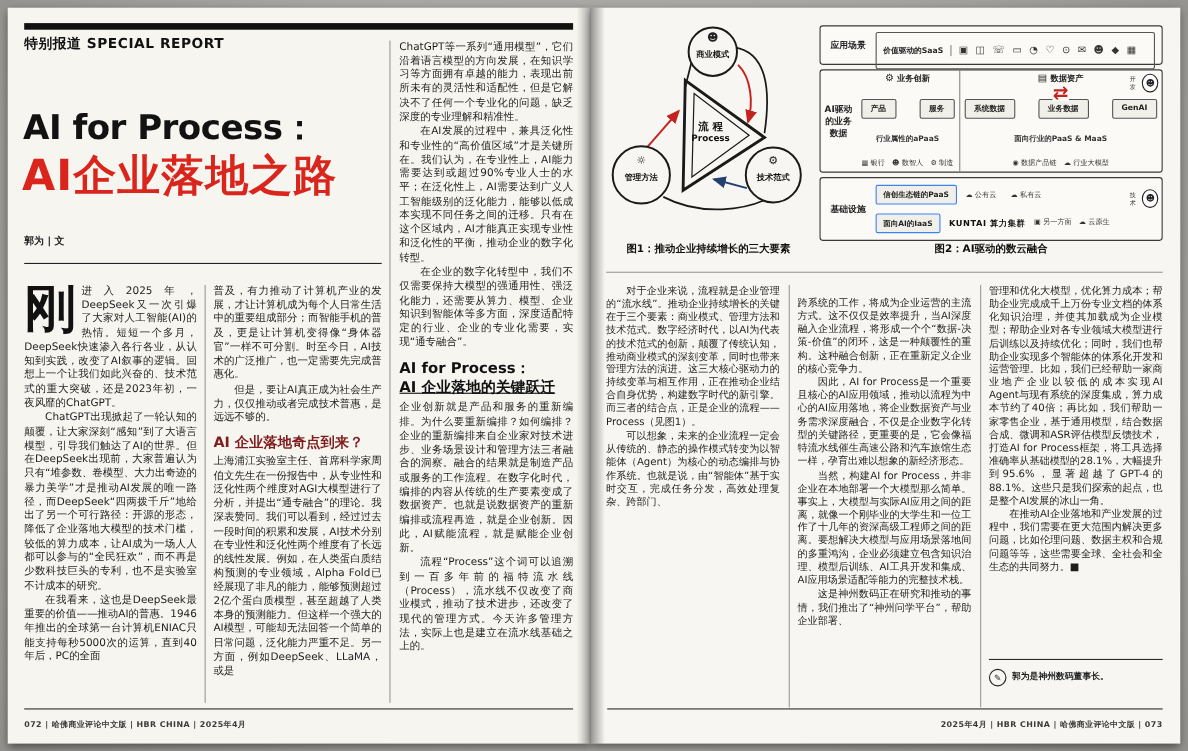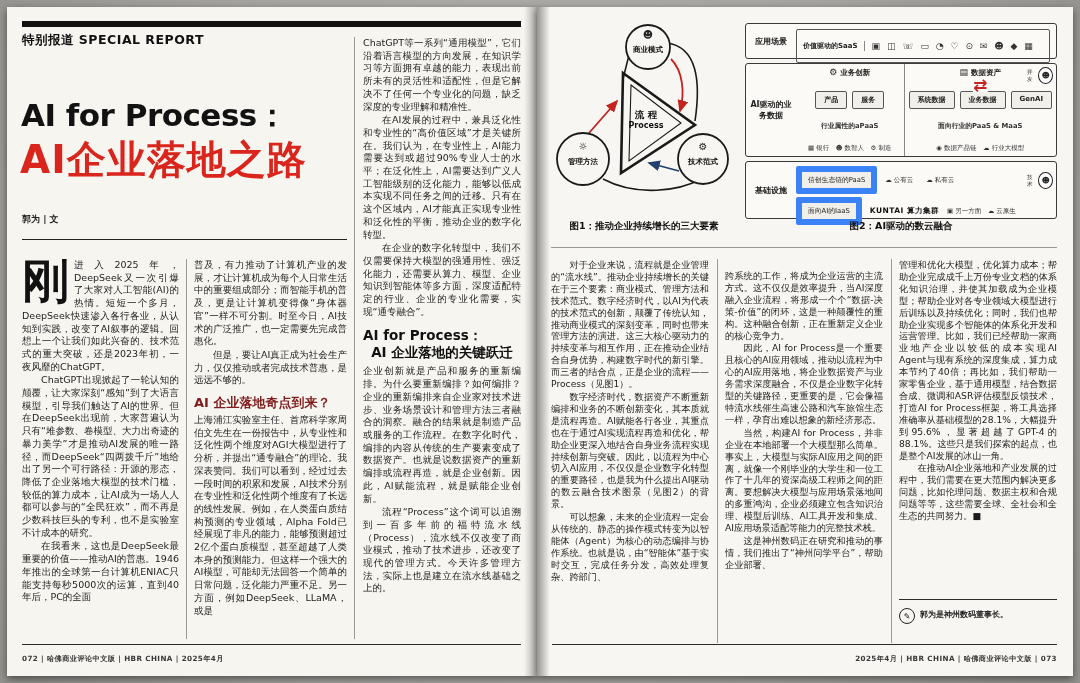--- a/index.html
+++ b/index.html
@@ -22,21 +22,21 @@
   .pl .col{font-size:9.5px;line-height:12.7px;}
   .col-l1{left:15px;top:252px;width:157px;height:380px;}
   .col-l2{left:187px;top:252px;width:153px;height:380px;}
   .col-l3{left:356px;top:30px;width:158px;height:602px;font-size:9.2px;line-height:12.2px;}
   .vrule{position:absolute;width:1px;background:#9a9995;}
   .vr1{left:179px;top:252px;height:380px;}
   .vr2{left:347px;top:30px;height:602px;}
   .dropcap{float:left;font-size:47px;line-height:40px;font-weight:bold;color:#111;margin:2px 5px 0 0;}
   .h-col{font-size:13px;font-weight:bold;color:#7f1d1d;margin:8px 0 4px 0;line-height:15px;text-align:left;}
   .h-col2{font-size:13.5px;font-weight:bold;color:#111;margin:9px 0 1px 0;line-height:16px;text-align:left;}
-  .h-col2b{font-size:13.5px;font-weight:bold;color:#111;margin:0 0 5px 0;line-height:16px;text-align:center;}
+  .h-col2b{font-size:13.5px;font-weight:bold;color:#111;margin:0 0 5px 0;line-height:16px;text-align:left;text-decoration:underline;}
   .bot-rule{position:absolute;left:15px;right:16px;top:637px;border-top:1px solid #2c2c2c;}
   .footer{position:absolute;top:647px;font-size:7.2px;font-weight:bold;color:#3a3a3a;letter-spacing:.4px;}
   .footer.fl{left:15px;}
   .footer.fr{right:16px;}
   
   .fig1{position:absolute;left:14px;top:14px;width:186px;height:212px;}
   .fig1 svg{position:absolute;left:0;top:0;}
   .fig1 .nlab{position:absolute;font-size:7.5px;font-weight:bold;color:#111;text-align:center;width:44px;}
   .fig1 .nico{position:absolute;font-size:10px;color:#222;text-align:center;width:44px;}
   .figcap{position:absolute;left:0;right:0;bottom:0;text-align:center;font-size:9.5px;font-weight:bold;color:#111;}
@@ -45,29 +45,29 @@
   .f2label{width:46px;display:flex;align-items:center;justify-content:center;font-size:8px;font-weight:bold;color:#222;text-align:center;padding:0 2px;}
   .f2rowA{height:34px;margin-bottom:4px;}
   .f2rowA .inner{flex:1;border:1px solid #555;border-radius:2px;margin:5px 6px 5px 0;display:flex;align-items:center;gap:7px;padding:16px 6px;}
   .f2rowA .saas{font-size:7px;font-weight:bold;border-right:1px solid #888;padding-right:6px;color:#222;white-space:nowrap;}
   .f2rowA .irow{font-size:9px;color:#333;letter-spacing:2px;white-space:nowrap;overflow:hidden;}
   .f2rowB{height:92px;margin-bottom:4px;}
   .f2half{flex:1;position:relative;padding:3px 4px;display:flex;flex-direction:column;align-items:center;justify-content:space-between;}
   .f2half.rgt{border-left:1px solid #888;}
   .f2hd{font-size:7.5px;font-weight:bold;color:#222;}
   .f2hd .hico{font-size:9px;margin-right:3px;}
-  .f2btns{display:flex;gap:5px;}
+  .f2btns{display:flex;gap:21px;}
   .f2btn{border:1px solid #555;border-radius:2px;background:#f1efe9;font-size:7px;font-weight:bold;color:#222;padding:3px 8px;white-space:nowrap;}
   .f2foot{font-size:6.8px;font-weight:bold;color:#333;}
   .f2items{font-size:6.5px;color:#333;white-space:nowrap;}
   .swap{position:absolute;left:50%;top:14px;transform:translateX(-50%);color:#c42420;font-size:17px;font-weight:bold;background:#fbfaf7;line-height:14px;z-index:2;}
   .f2rowC{height:56px;}
   .f2cbody{flex:1;display:flex;flex-direction:column;justify-content:space-around;padding:4px 30px 4px 0;gap:3px;}
   .f2crow{display:flex;align-items:center;gap:8px;}
-  .f2cbox{border:6px solid #3b82f6;border-radius:2px;background:#f1efe9;font-size:6.8px;font-weight:normal;color:#222;padding:3px 6px;white-space:nowrap;}
+  .f2cbox{border:1px solid #3b82f6;border-radius:2px;background:#f1efe9;font-size:6.8px;font-weight:bold;color:#222;padding:3px 6px;white-space:nowrap;}
   .f2brand{font-size:7.5px;font-weight:bold;letter-spacing:.5px;color:#111;white-space:nowrap;}
   .f2citems{font-size:6.5px;color:#333;white-space:nowrap;}
   .f2side{position:absolute;right:4px;top:0;bottom:0;width:26px;display:flex;flex-direction:column;justify-content:space-around;align-items:center;}
   .f2user{display:flex;align-items:center;gap:2px;}
   .f2user .ulab{font-size:5.5px;color:#333;}
   .f2user .ucirc{width:15px;height:15px;border:1.4px solid #222;border-radius:50%;display:flex;align-items:center;justify-content:center;font-size:8px;color:#222;background:#fff;}
   .figs-rule{position:absolute;left:14px;right:16px;top:240px;border-top:1px solid #9a9995;}
   
   .pr .col{font-size:9.2px;line-height:11.9px;}
   .col-r1{left:14px;top:252px;width:158px;height:384px;}
@@ -214,21 +214,20 @@
             </div>
         </div>
       </div>
       <div class="figcap">图2：AI驱动的数云融合</div>
     </div>
 
     <div class="figs-rule"></div>
 
     <div class="col col-r1">
       <p class="ind">对于企业来说，流程就是企业管理的“流水线”。推动企业持续增长的关键在于三个要素：商业模式、管理方法和技术范式。数字经济时代，以AI为代表的技术范式的创新，颠覆了传统认知，推动商业模式的深刻变革，同时也带来管理方法的演进。这三大核心驱动力的持续变革与相互作用，正在推动企业结合自身优势，构建数字时代的新引擎。而三者的结合点，正是企业的流程——Process（见图1）。</p>
-      <p class="ind">数字经济时代，数据资产不断重新编排和业务的不断创新变化，其本质就是流程再造。AI赋能各行各业，其重点也在于通过AI实现流程再造和优化，帮助企业更深入地结合自身业务流程实现持续创新与突破。因此，以流程为中心切入AI应用，不仅仅是企业数字化转型的重要路径，也是我为什么提出AI驱动的数云融合技术图景（见图2）的背景。</p>
       <p class="ind">可以想象，未来的企业流程一定会从传统的、静态的操作模式转变为以智能体（Agent）为核心的动态编排与协作系统。也就是说，由“智能体”基于实时交互，完成任务分发，高效处理复杂、跨部门、</p>
     </div>
     <div class="vrule vr3"></div>
     <div class="col col-r2">
       <p>跨系统的工作，将成为企业运营的主流方式。这不仅仅是效率提升，当AI深度融入企业流程，将形成一个个“数据-决策-价值”的闭环，这是一种颠覆性的重构。这种融合创新，正在重新定义企业的核心竞争力。</p>
       <p class="ind">因此，AI for Process是一个重要且核心的AI应用领域，推动以流程为中心的AI应用落地，将企业数据资产与业务需求深度融合，不仅是企业数字化转型的关键路径，更重要的是，它会像福特流水线催生高速公路和汽车旅馆生态一样，孕育出难以想象的新经济形态。</p>
       <p class="ind">当然，构建AI for Process，并非企业在本地部署一个大模型那么简单。事实上，大模型与实际AI应用之间的距离，就像一个刚毕业的大学生和一位工作了十几年的资深高级工程师之间的距离。要想解决大模型与应用场景落地间的多重鸿沟，企业必须建立包含知识治理、模型后训练、AI工具开发和集成、AI应用场景适配等能力的完整技术栈。</p>
       <p class="ind">这是神州数码正在研究和推动的事情，我们推出了“神州问学平台”，帮助企业部署、</p>
     </div>
     <div class="vrule vr4"></div>

